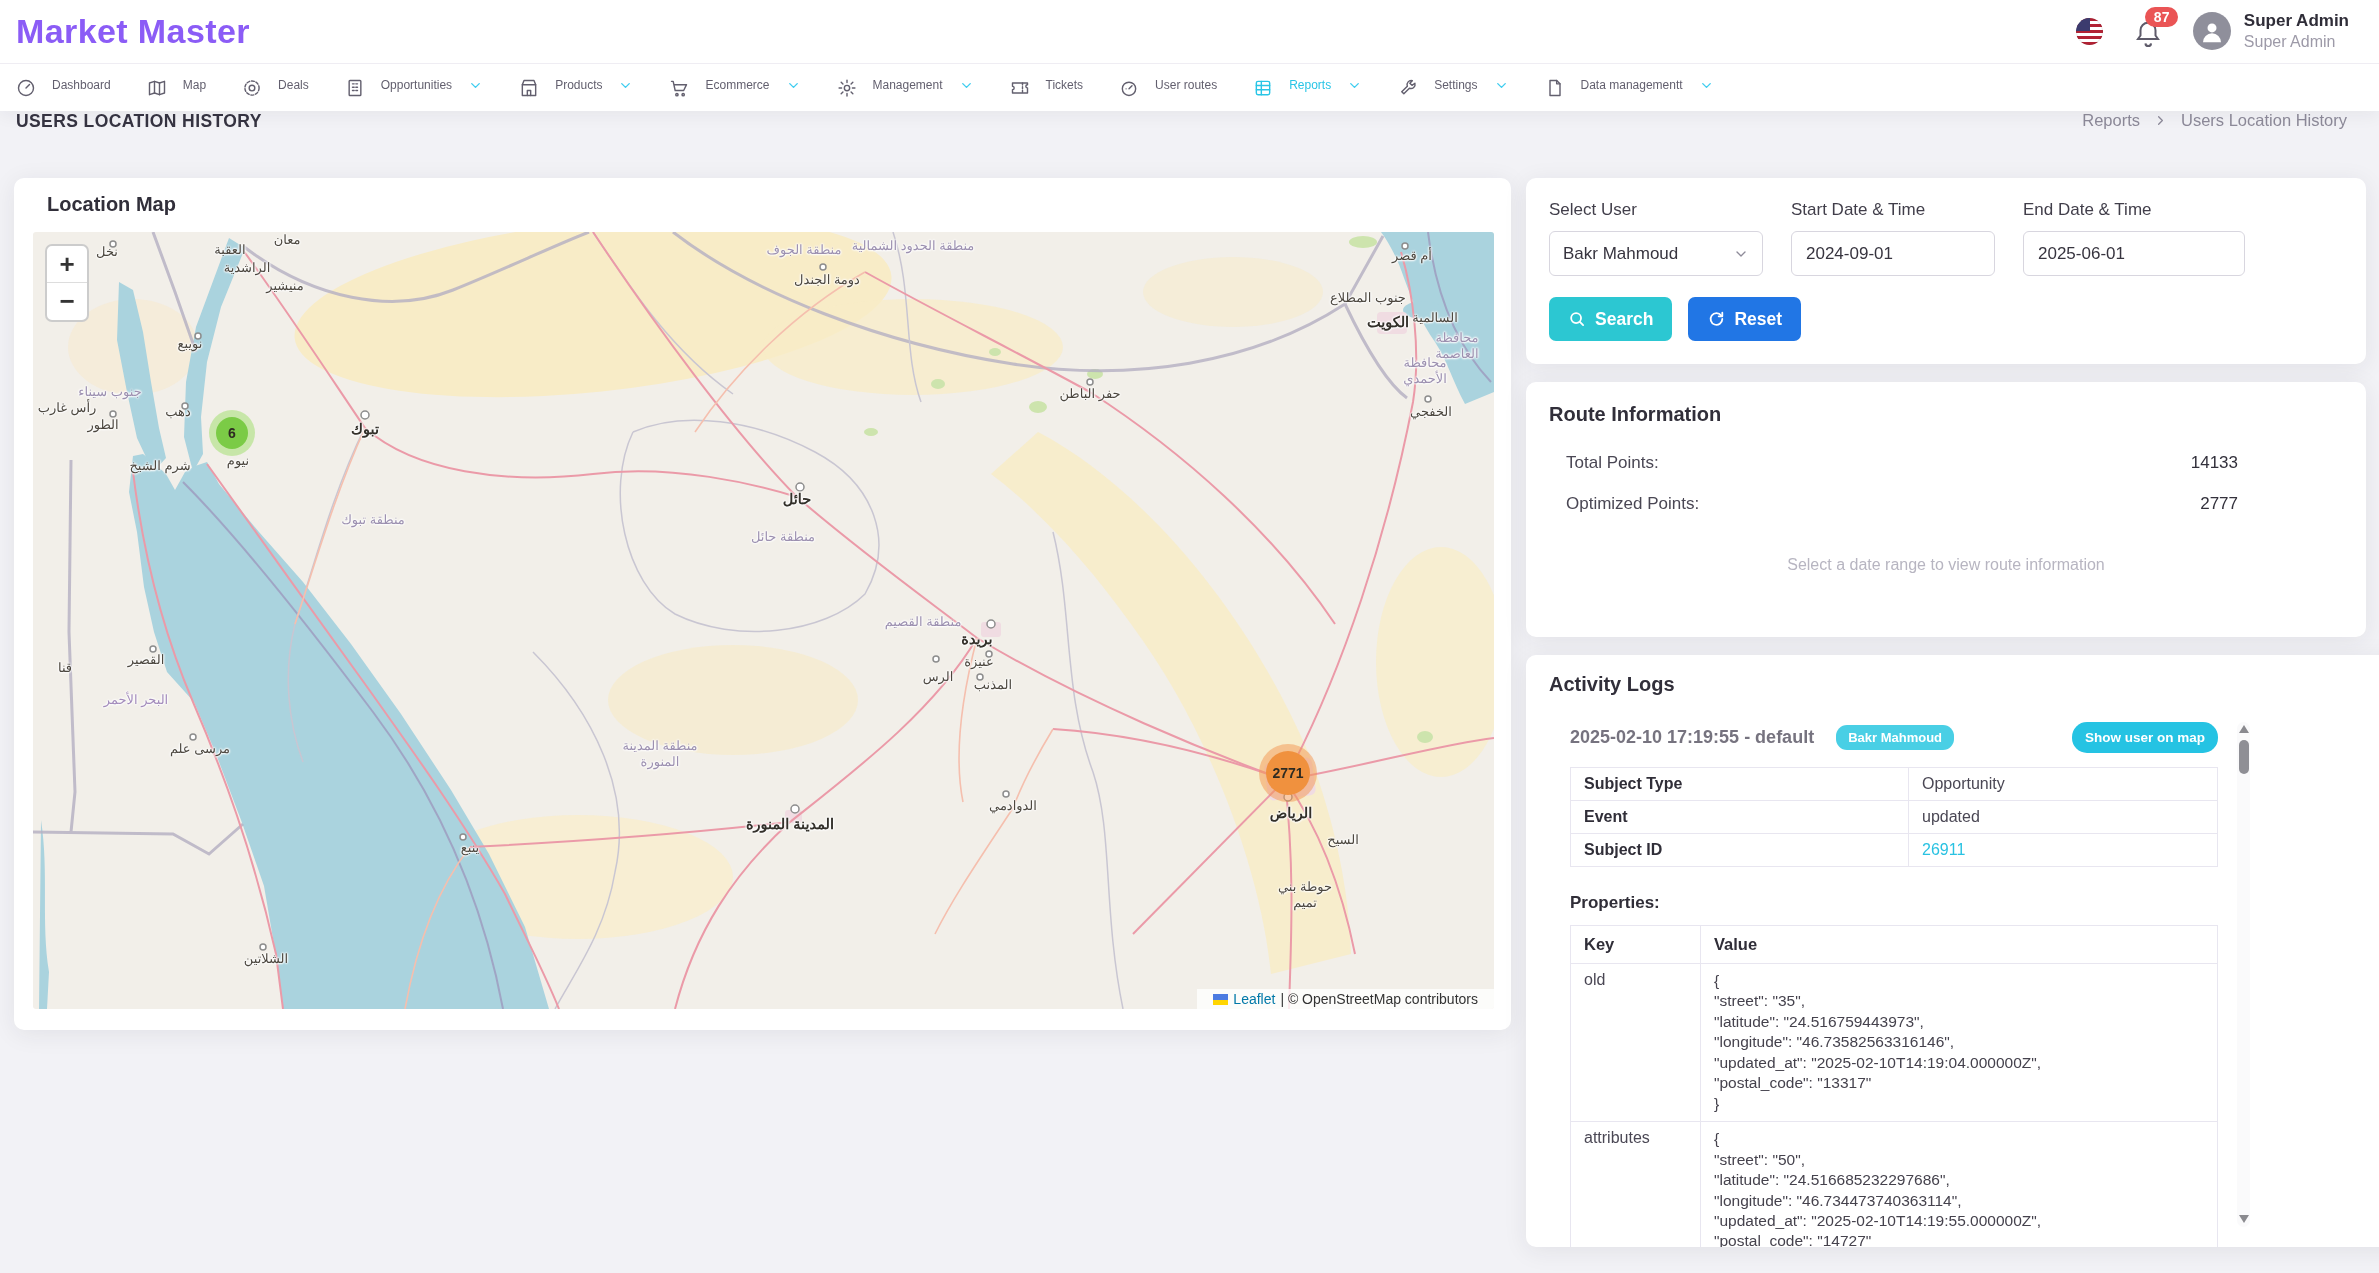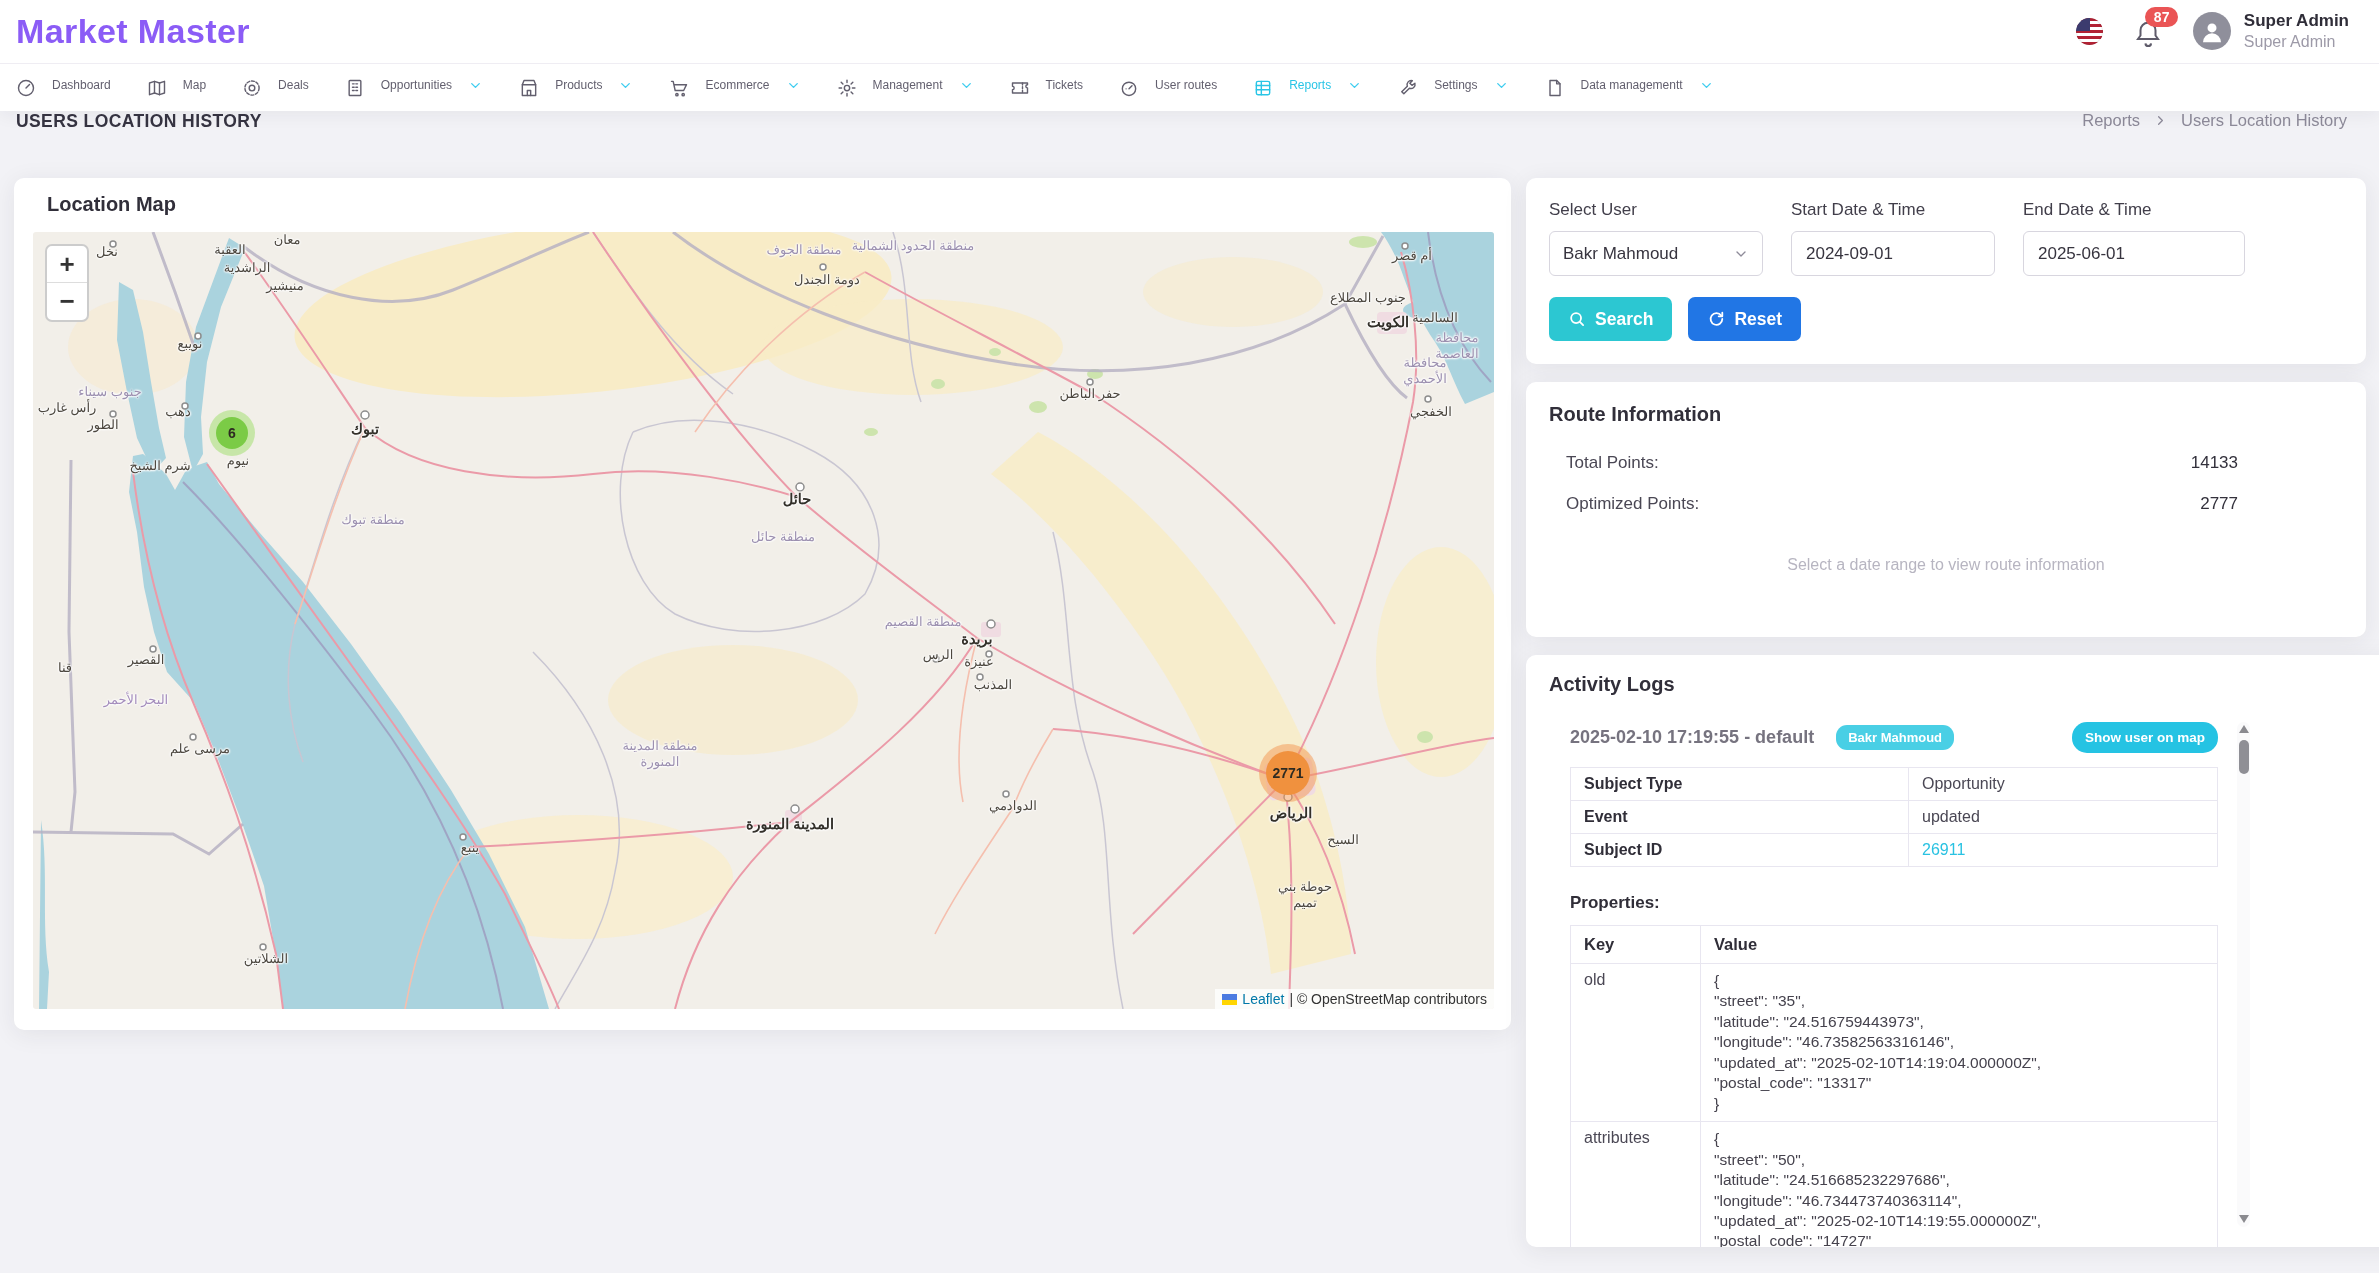--- a/index.html
+++ b/index.html
@@ -94,21 +94,21 @@
 
   .leaflet-zoom {
     position:absolute; left:12px; top:12px; width:44px; background:#fff;
     border:2px solid rgba(0,0,0,.2); border-radius:7px; overflow:hidden; z-index:10;
   }
   .zbtn { height:37px; display:flex; align-items:center; justify-content:center; font-size:26px; font-weight:700; color:#333; cursor:pointer; }
   .zbtn:first-child { border-bottom:1px solid #ddd; }
 
   .attrib {
     position:absolute; right:0; bottom:0; z-index:10;
-    background:rgba(255,255,255,.78); padding:2px 7px; font-size:14px; color:#333;
+    background:rgba(255,255,255,.78); padding:2px 16px; font-size:14px; color:#333;
     display:flex; align-items:center; gap:5px;
   }
   .ua-flag { width:15px; height:11px; background:linear-gradient(180deg,#4c7be1 50%,#ffd500 50%); }
   .attrib a { color:#0078a8; text-decoration:none; }
 
   
   #filter-card { left:1526px; top:178px; width:840px; height:186px; padding:22px 23px; }
   .filter-row { display:flex; gap:28px; }
   .fgroup { display:flex; flex-direction:column; gap:11px; }
   .flabel { font-size:17px; color:#413e4a; }
@@ -450,21 +450,21 @@
     <span class="mlbl" style="left:145px;top:180px">دهب</span>
     <span class="mlbl" style="left:70px;top:193px">الطور</span>
     <span class="mlbl" style="left:127px;top:234px">شرم الشيخ</span>
     <span class="mlbl region" style="left:77px;top:160px">جنوب سيناء</span>
     <span class="mlbl" style="left:34px;top:176px">رأس غارب</span>
     <span class="mlbl city" style="left:764px;top:267px">حائل</span>
     <span class="mlbl region" style="left:750px;top:305px">منطقة حائل</span>
     <span class="mlbl region" style="left:890px;top:390px">منطقة القصيم</span>
     <span class="mlbl city" style="left:944px;top:407px">بريدة</span>
     <span class="mlbl" style="left:946px;top:430px">عنيزة</span>
-    <span class="mlbl" style="left:905px;top:423px">الرس</span>
+    <span class="mlbl" style="left:905px;top:445px">الرس</span>
     <span class="mlbl" style="left:960px;top:453px">المذنب</span>
     <span class="mlbl region" style="left:627px;top:522px">منطقة المدينة
 المنورة</span>
     <span class="mlbl city" style="left:757px;top:592px">المدينة المنورة</span>
     <span class="mlbl" style="left:980px;top:574px">الدوادمي</span>
     <span class="mlbl city" style="left:1258px;top:581px">الرياض</span>
     <span class="mlbl" style="left:1310px;top:608px">السيح</span>
     <span class="mlbl" style="left:1272px;top:663px">حوطة بني
 تميم</span>
     <span class="mlbl" style="left:113px;top:428px">القصير</span>

